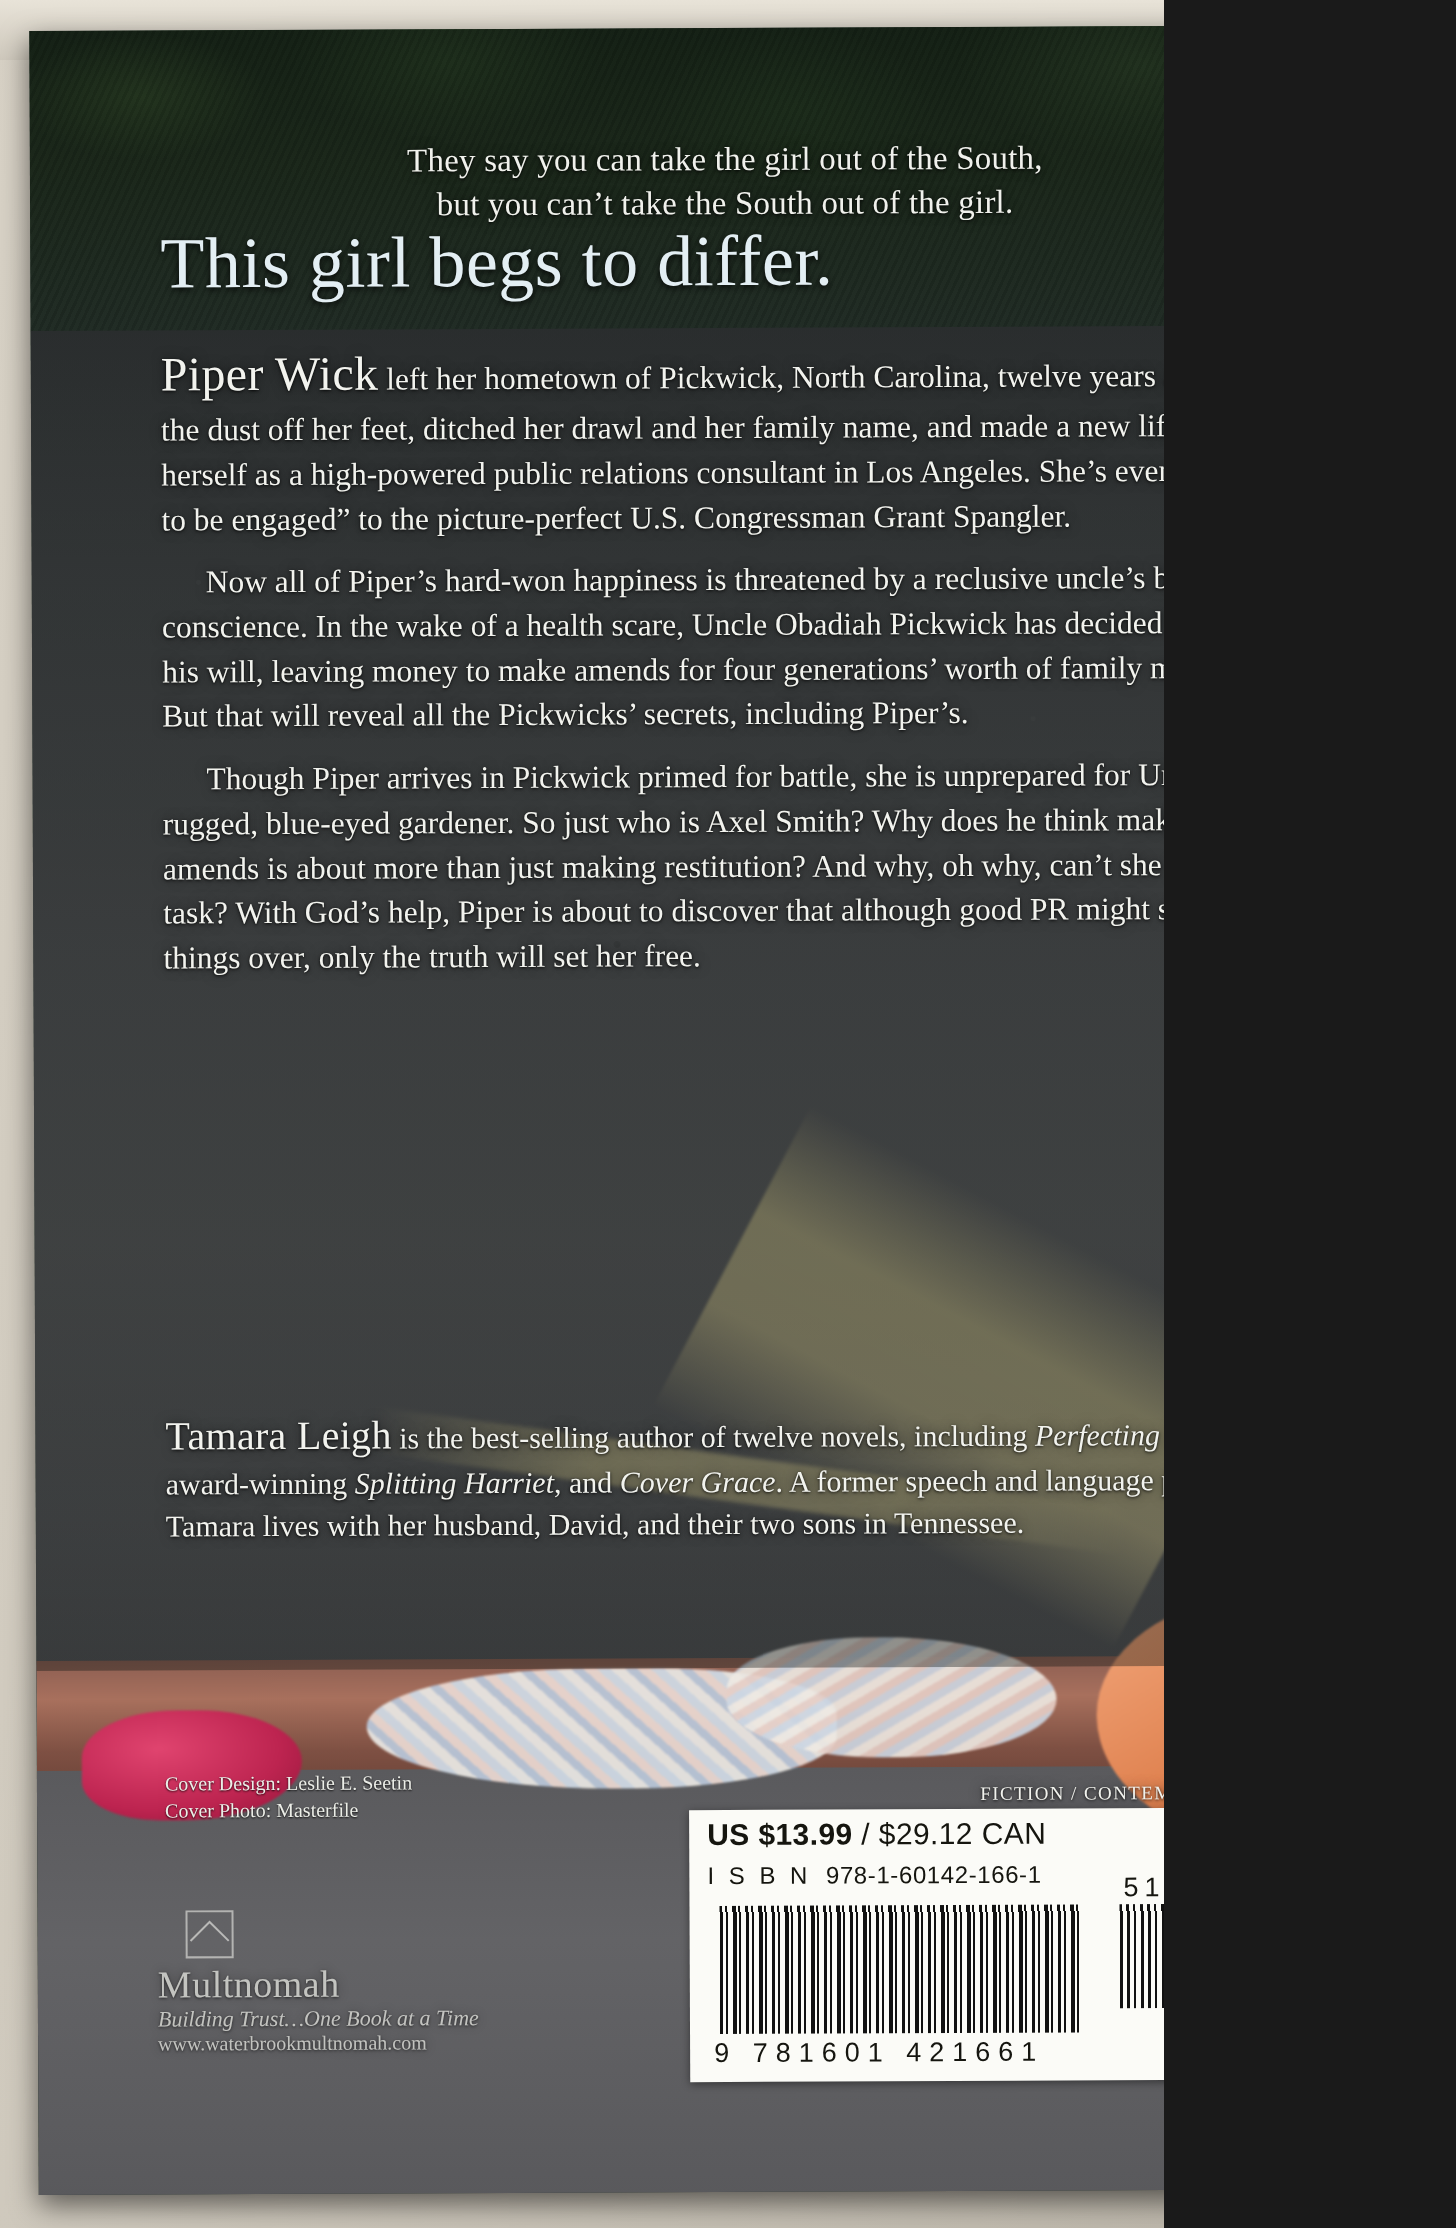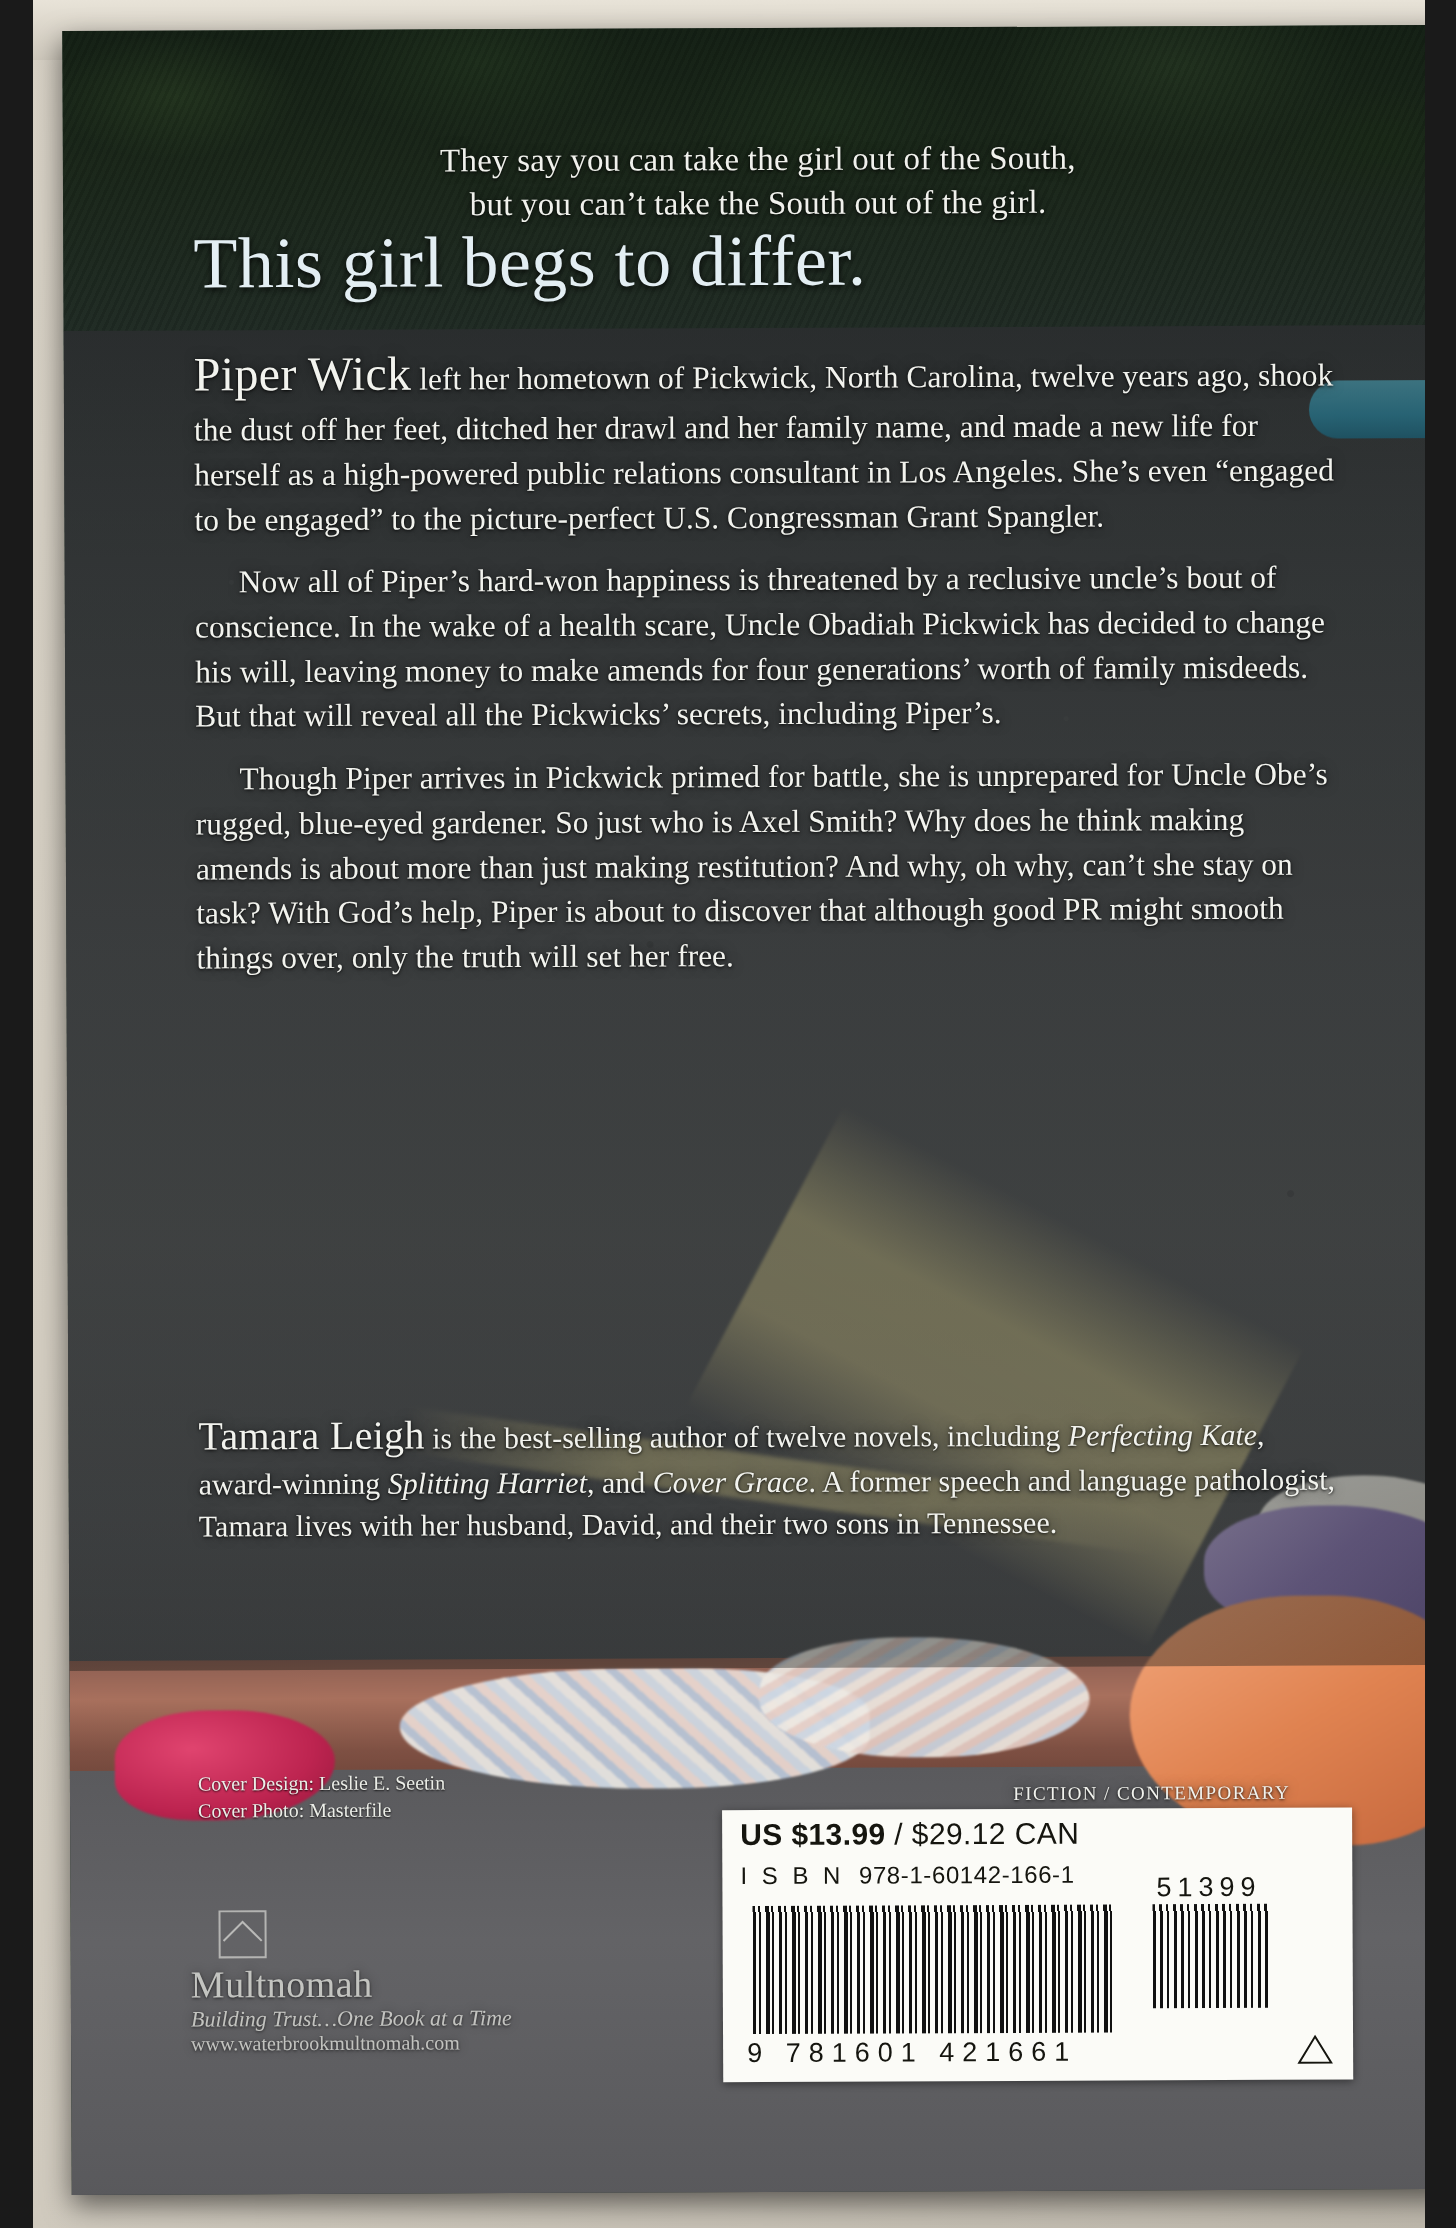--- a/index.html
+++ b/index.html
@@ -10,25 +10,24 @@
   body {
     width: 1456px;
     height: 2228px;
     overflow: hidden;
     font-family: "Liberation Serif", serif;
   }
 
   
   #photo {
     position: relative;
-    width: 1392px;
+    width: 1164px;
     height: 2228px;
     background: #e5e5e5;
     overflow: hidden;
-    margin-left: 33px;
   }
   .surface {
     position: absolute;
     inset: 0;
     background:
       linear-gradient(100deg, #d8d2c6 0%, #cfc9bd 25%, #c8c2b6 55%, #bdb7ab 100%);
   }
   .surface-shadow-top {
     position: absolute;
     left: 0; top: 0; right: 0; height: 60px;

